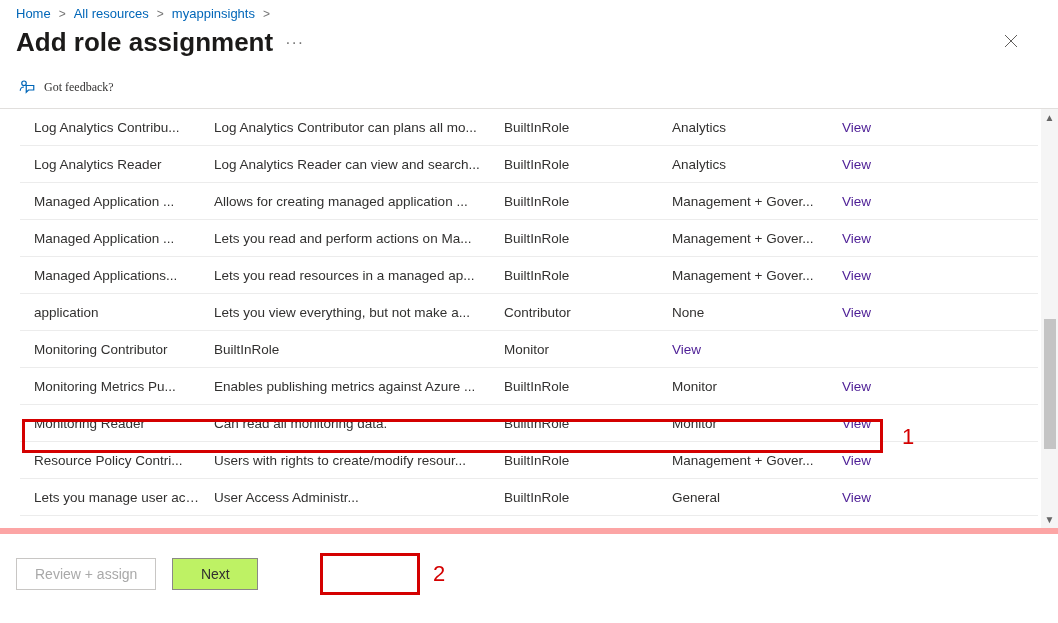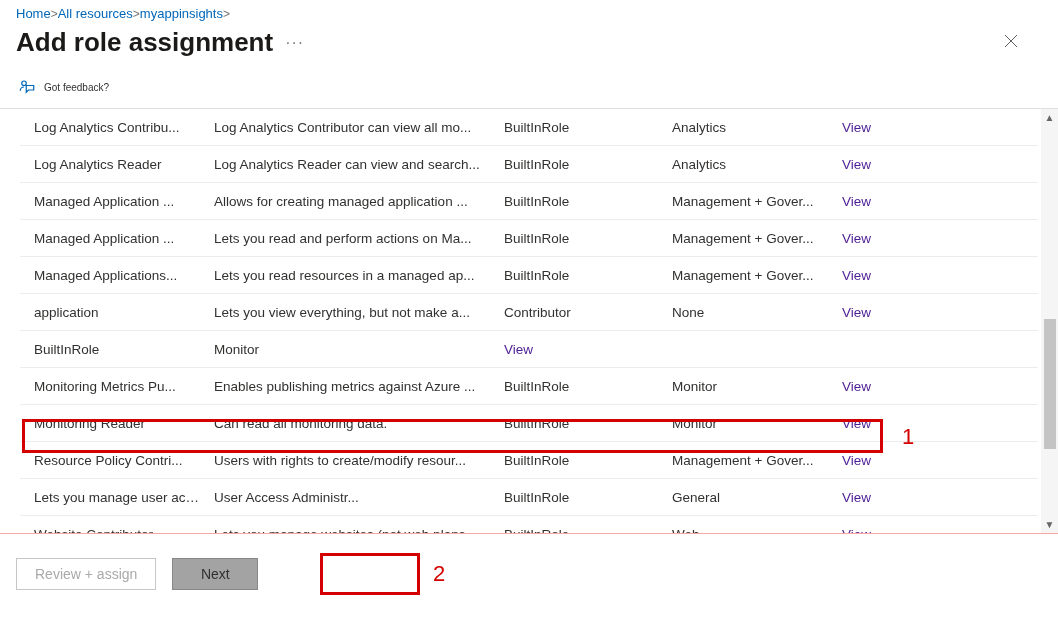--- a/index.html
+++ b/index.html
@@ -8,20 +8,21 @@
     font-family: "Segoe UI", Arial, sans-serif;
     font-size: 13.5px;
     color: #323130;
     background: #ffffff;
     width: 1058px; height: 623px;
     overflow: hidden;
     position: relative;
   }
   .breadcrumb {
     display: flex; align-items: center;
+    gap: 8px;
     padding: 6px 16px 2px 16px;
     font-size: 13px;
   }
   .breadcrumb a { color: #0066b8; text-decoration: none; cursor: pointer; }
   .breadcrumb .sep { color: #767676; font-size: 12px; }
   .title-row {
     display: flex; align-items: center; justify-content: space-between;
     padding: 4px 32px 10px 16px;
   }
   .title-left { display: flex; align-items: center; gap: 12px; }
@@ -33,26 +34,26 @@
   .close-x {
     font-size: 18px; color: #605e5c; cursor: pointer;
     padding: 4px 8px; font-weight: 300;
   }
   .feedback-row {
     display: flex; align-items: center; gap: 8px;
     padding: 10px 18px 12px 18px;
   }
   .feedback-icon { width: 18px; height: 18px; }
   .feedback-icon svg { width: 18px; height: 18px; }
-  .feedback-text { color: #323130; font-size: 10px; }
+  .feedback-text { color: #323130; font-size: 12px; font-family: Liberation Serif, serif; }
   .divider { height: 1px; background: #e1dfdd; margin: 0; border: none; }
   .scroll-area {
     position: relative;
     height: 425px;
-    border-bottom: 1px solid #fca5a5;
+    border-bottom: 6px solid #fca5a5;
   }
   .table-body {
     position: absolute;
     left: 0; top: 0; right: 20px; bottom: 0;
     overflow: hidden;
   }
   .row {
     display: grid;
     grid-template-columns: 180px 290px 168px 170px 70px;
     align-items: center;
@@ -95,21 +96,21 @@
   .scroll-arrow.down { bottom: 0; }
   .footer {
     display: flex; align-items: center; gap: 16px;
     padding: 24px 16px;
     position: relative;
   }
   .btn {
     height: 32px; min-width: 80px;
     padding: 0 18px;
     border: 1px solid #8a8886;
-    background: #a3a3a3;
+    background: #bef264;
     font-size: 14px;
     cursor: pointer;
     color: #323130;
   }
   .btn.disabled {
     color: #a9a9a9; border-color: #c8c6c4;
     cursor: default;
     background: #fff;
   }
   .btn.next { font-weight: 400; border-color: #8a8886; min-width: 86px; }
@@ -149,21 +150,21 @@
   </span>
   <span class="feedback-text">Got feedback?</span>
 </div>
 
 <hr class="divider">
 
 <div class="scroll-area">
   <div class="table-body" id="rows-container">
       <div class="row">
         <div>Log Analytics Contribu...</div>
-        <div>Log Analytics Contributor can view all mo...</div>
+        <div>Log Analytics Contributor can plans all mo...</div>
         <div>BuiltInRole</div>
         <div>Analytics</div>
         <div class="view">View</div>
       </div>
       <div class="divider2"></div>
       <div class="row">
         <div>Log Analytics Reader</div>
         <div>Log Analytics Reader can view and search...</div>
         <div>BuiltInRole</div>
         <div>Analytics</div>
@@ -196,20 +197,21 @@
       <div class="divider2"></div>
       <div class="row">
         <div>application</div>
         <div>Lets you view everything, but not make a...</div>
         <div>Contributor</div>
         <div>None</div>
         <div class="view">View</div>
       </div>
       <div class="divider2"></div>
       <div class="row">
+        <div>Monitoring Contributor</div>
         <div>BuiltInRole</div>
         <div>Monitor</div>
         <div class="view">View</div>
       </div>
       <div class="divider2"></div>
       <div class="row">
         <div>Monitoring Metrics Pu...</div>
         <div>Enables publishing metrics against Azure ...</div>
         <div>BuiltInRole</div>
         <div>Monitor</div>

